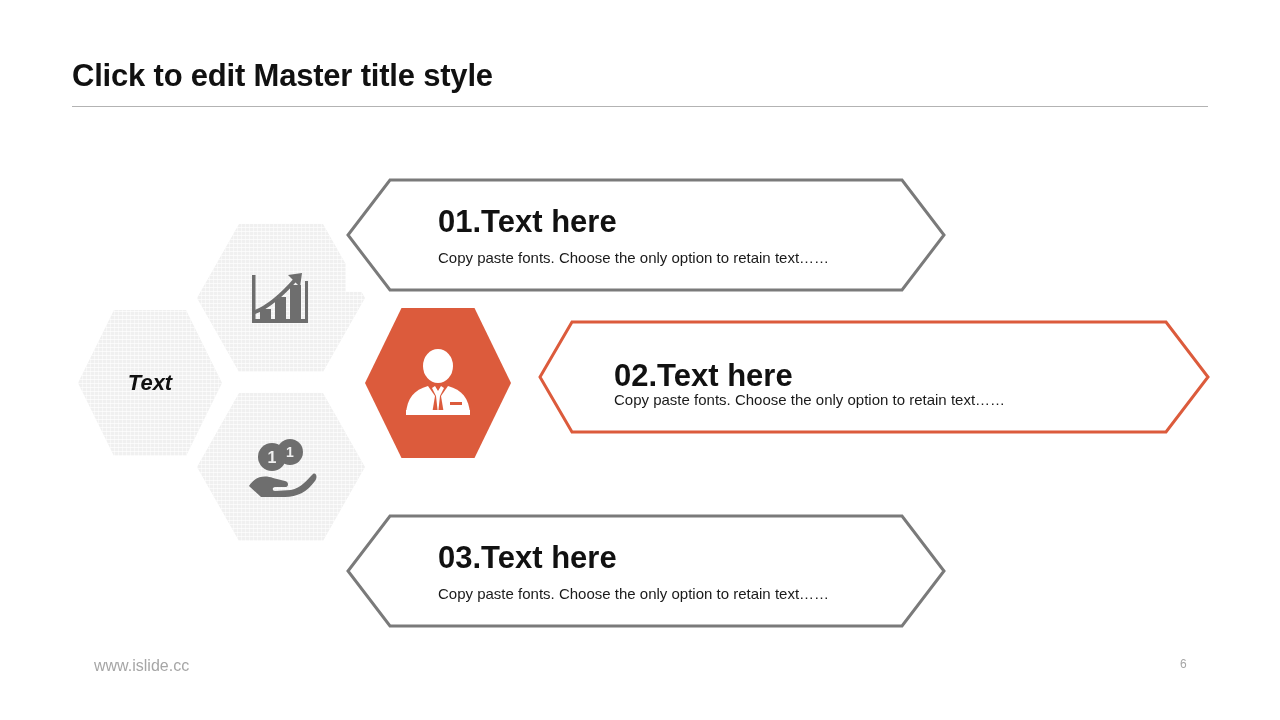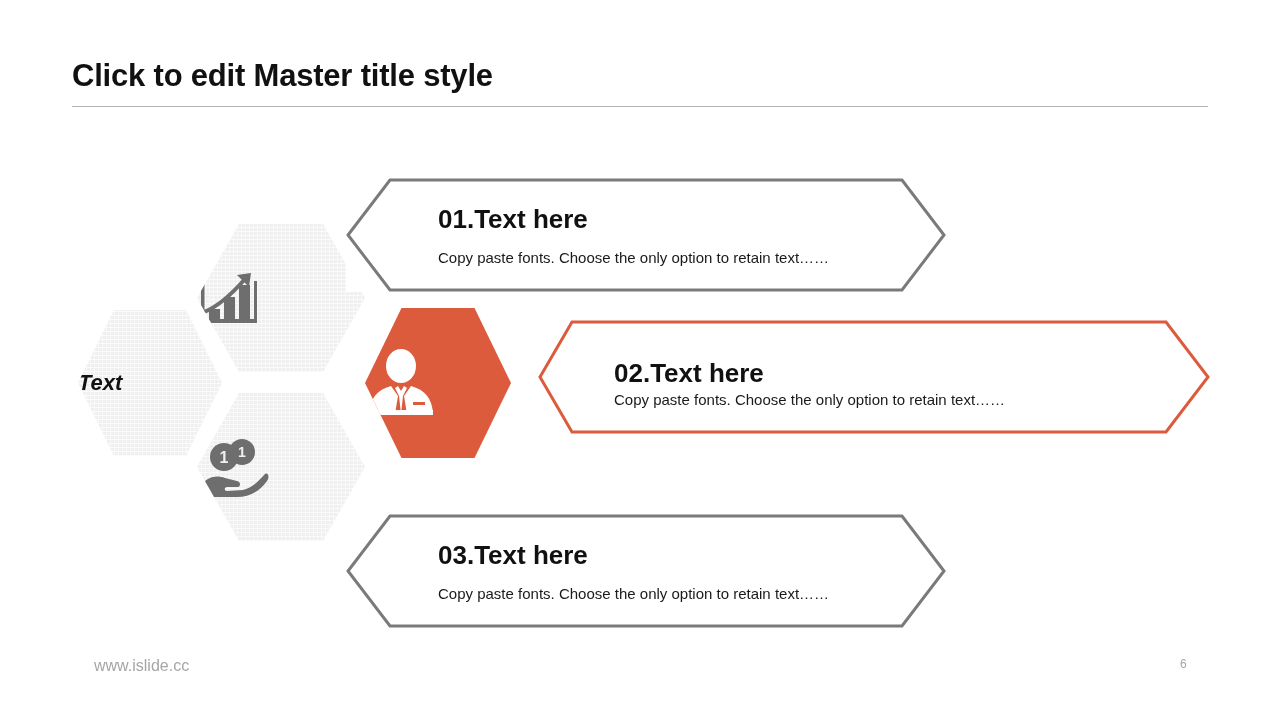--- a/index.html
+++ b/index.html
@@ -73,20 +73,21 @@
   }
   #hex-main {
     left: 365px; top: 308px;  width: 146px;  height: 150px;
   }
 
   .hex-inner {
     position: absolute;
     inset: 0;
     display: flex;
     align-items: center;
+    justify-content: center;
   }
   #hex-text-label {
     font-size: 22px;
     font-weight: bold;
     font-style: italic;
     color: #111111;
   }
   .hex-icon { display: block; }
 
   
@@ -102,21 +103,21 @@
     overflow: visible;
   }
   .banner-body {
     position: absolute;
     left: 0; top: 0;
     width: 100%;
     height: 100%;
   }
   .banner-heading {
     position: absolute;
-    font-size: 26px;
+    font-size: 31px;
     font-weight: bold;
     color: #111111;
     white-space: nowrap;
   }
   .banner-desc {
     position: absolute;
     font-size: 15px;
     color: #1a1a1a;
     white-space: nowrap;
   }

